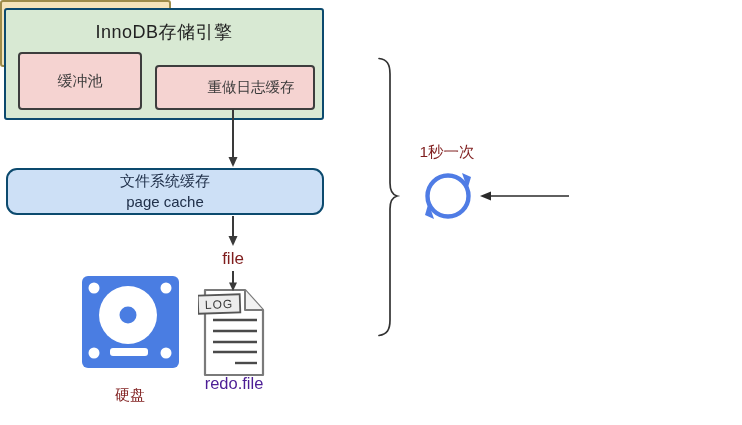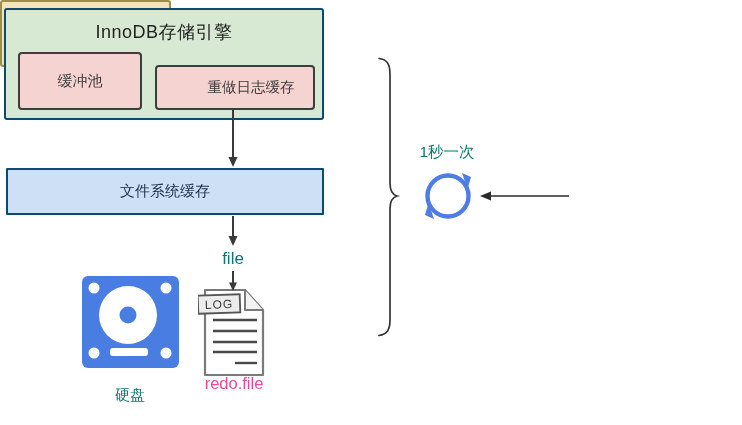--- a/index.html
+++ b/index.html
@@ -8,26 +8,26 @@
     font-family:"Liberation Sans",sans-serif;color:#222;overflow:hidden;
   }
   .box{position:absolute;box-sizing:border-box;border:2px solid #0c4a6e;}
   .innodb{left:4px;top:8px;width:320px;height:112px;background:#d8e9d3;border-radius:3px;}
   .innodb-title{position:absolute;left:0;top:10px;width:100%;text-align:center;
     font-size:18px;color:#222;letter-spacing:.5px;}
   .inner{display:flex;flex-direction:row;align-items:center;justify-content:center;
     background:#f5d3d1;border:2px solid #3d3d3d;border-radius:4px;font-size:15px;line-height:1.3;color:#3a3a3a;}
   .bufferpool{left:12px;top:42px;width:124px;height:58px;}
   .redobuffer{left:149px;top:55px;width:160px;height:45px;font-size:14.5px;}
-  .pagecache{left:6px;top:168px;width:318px;height:47px;background:#cde0f6;border-radius:1px;
+  .pagecache{left:6px;top:168px;width:318px;height:47px;background:#cde0f6;border-radius:11px;
     display:flex;flex-direction:column;align-items:center;justify-content:center;
     font-size:15px;line-height:1.35;color:#20304a;}
-  .lbl{position:absolute;text-align:center;color:#0f766e;}
+  .lbl{position:absolute;text-align:center;color:#7f1d1d;}
   .fsync{left:203px;top:249px;width:60px;font-size:17px;}
-  .redofile{left:196px;top:374px;width:76px;font-size:16.5px;color:#ec4899;}
+  .redofile{left:196px;top:374px;width:76px;font-size:16.5px;color:#4c1d95;}
   .disklbl{left:95px;top:386px;width:70px;font-size:15px;}
   .interval{left:413px;top:142px;width:68px;font-size:15.5px;}
   .thread{left:570px;top:163px;width:167px;height:63px;background:#f5e4ba;
     border:2px solid #9e8c4a;border-radius:3px;display:flex;align-items:center;justify-content:center;
     font-size:21px;color:#3a3a3a;letter-spacing:2px;}
   .overlay{position:absolute;left:0;top:0;width:742px;height:425px;pointer-events:none;}
   .icon-svg{position:absolute;}
 </style>
 </head>
 <body>
@@ -39,20 +39,21 @@
     <div class="box inner bufferpool" style="position:absolute;">
       <span>缓冲池</span>
     </div>
     <div class="box inner redobuffer" style="position:absolute;padding-left:32px;">
       <span>重做日志缓存</span>
     </div>
   </div>
 
   <div class="box pagecache">
     <span>文件系统缓存</span>
+    <span>page cache</span>
   </div>
 
   <div class="lbl fsync">file</div>
   <div class="lbl redofile">redo.file</div>
   <div class="lbl disklbl">硬盘</div>
   <div class="lbl interval">1秒一次</div>
 
   <div class="thread">
     <span>后台线程</span>
   </div>

